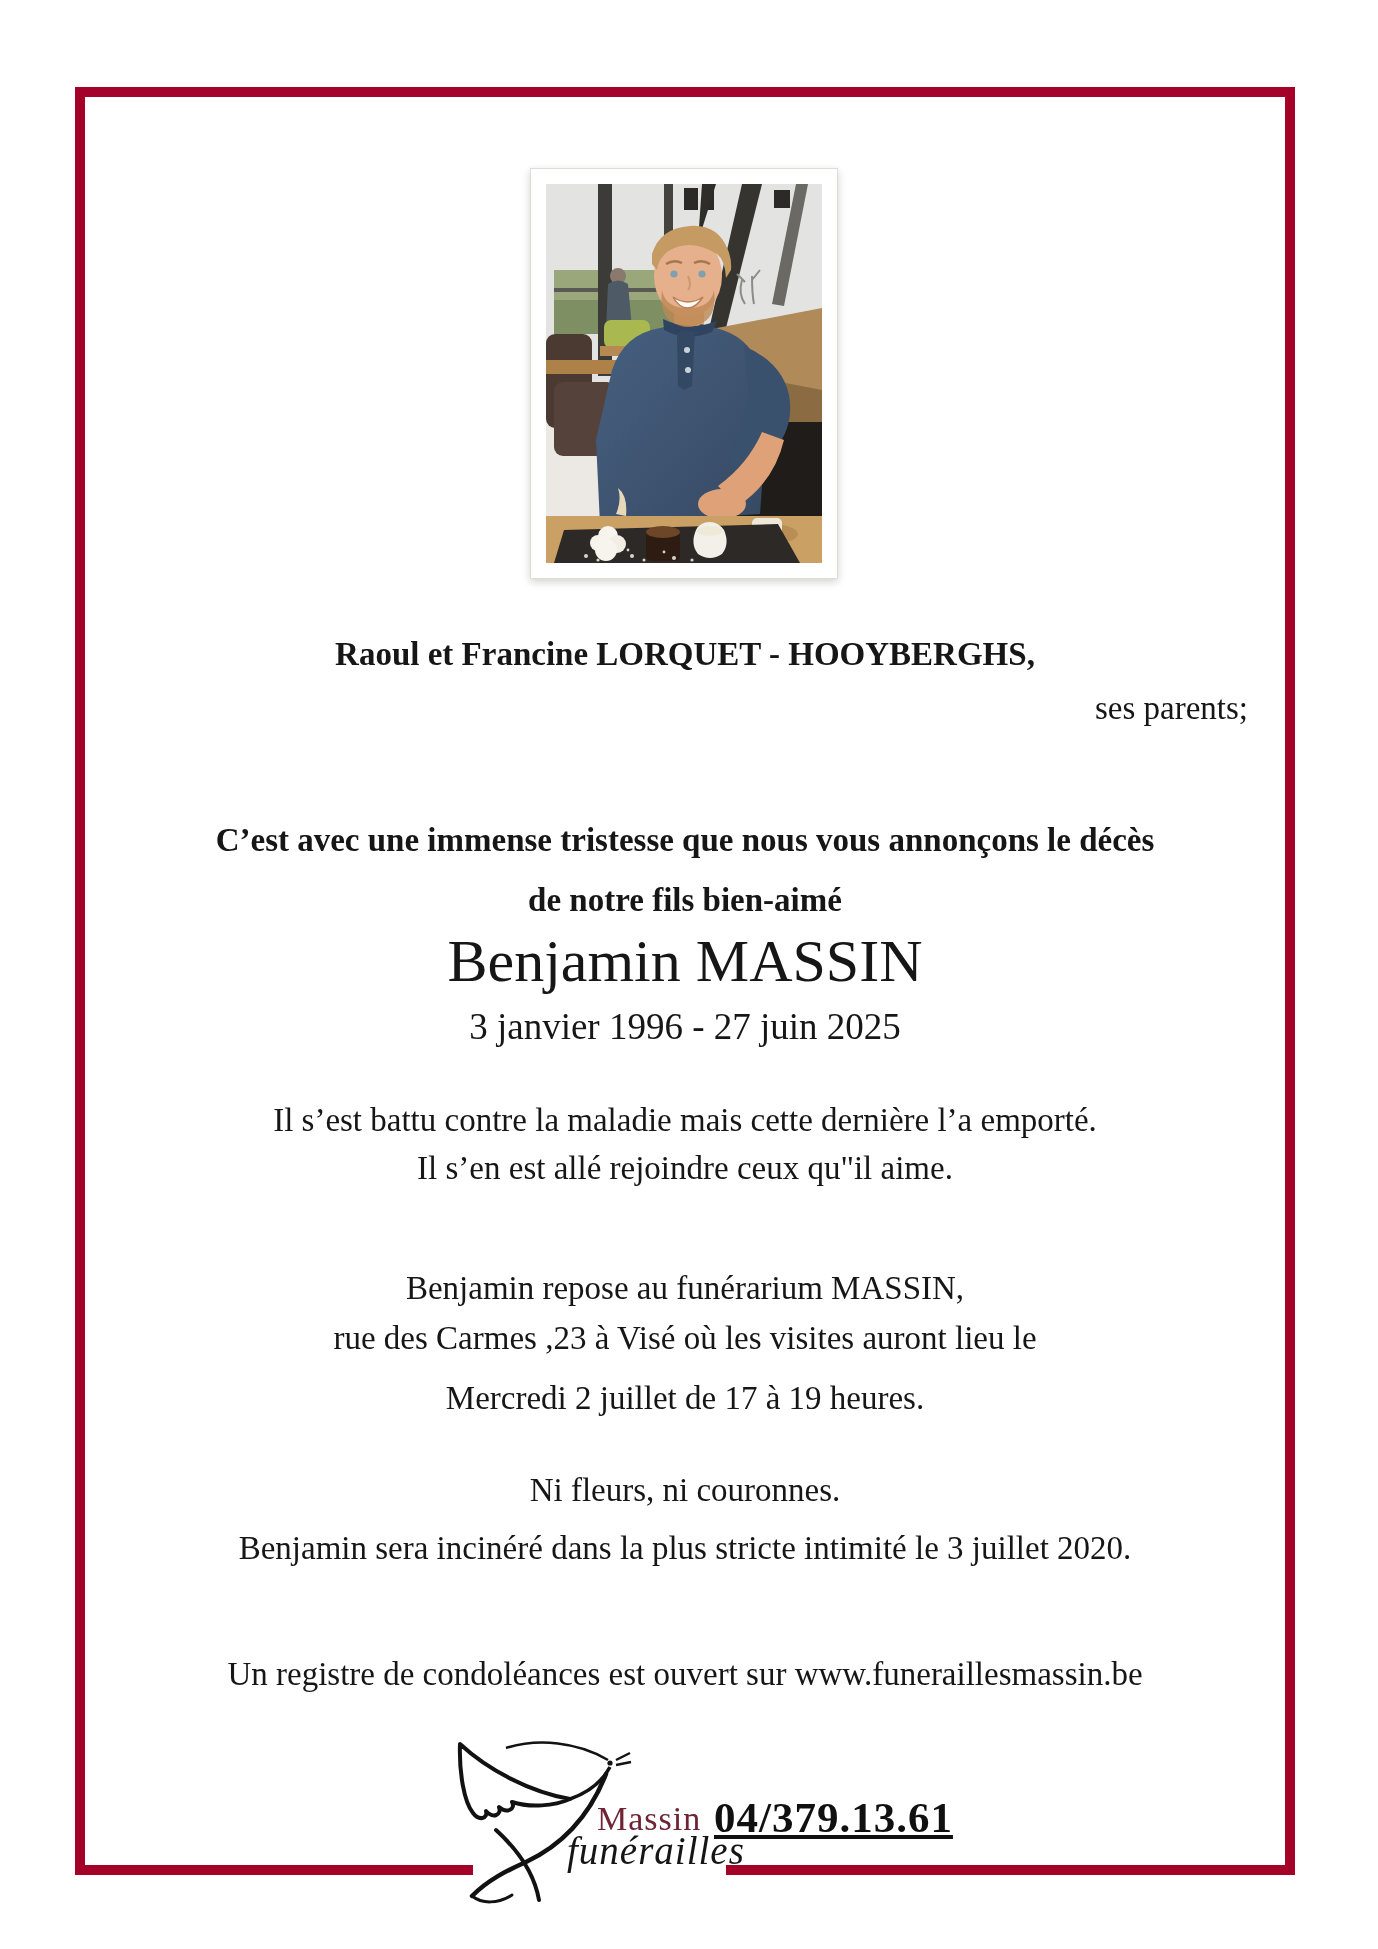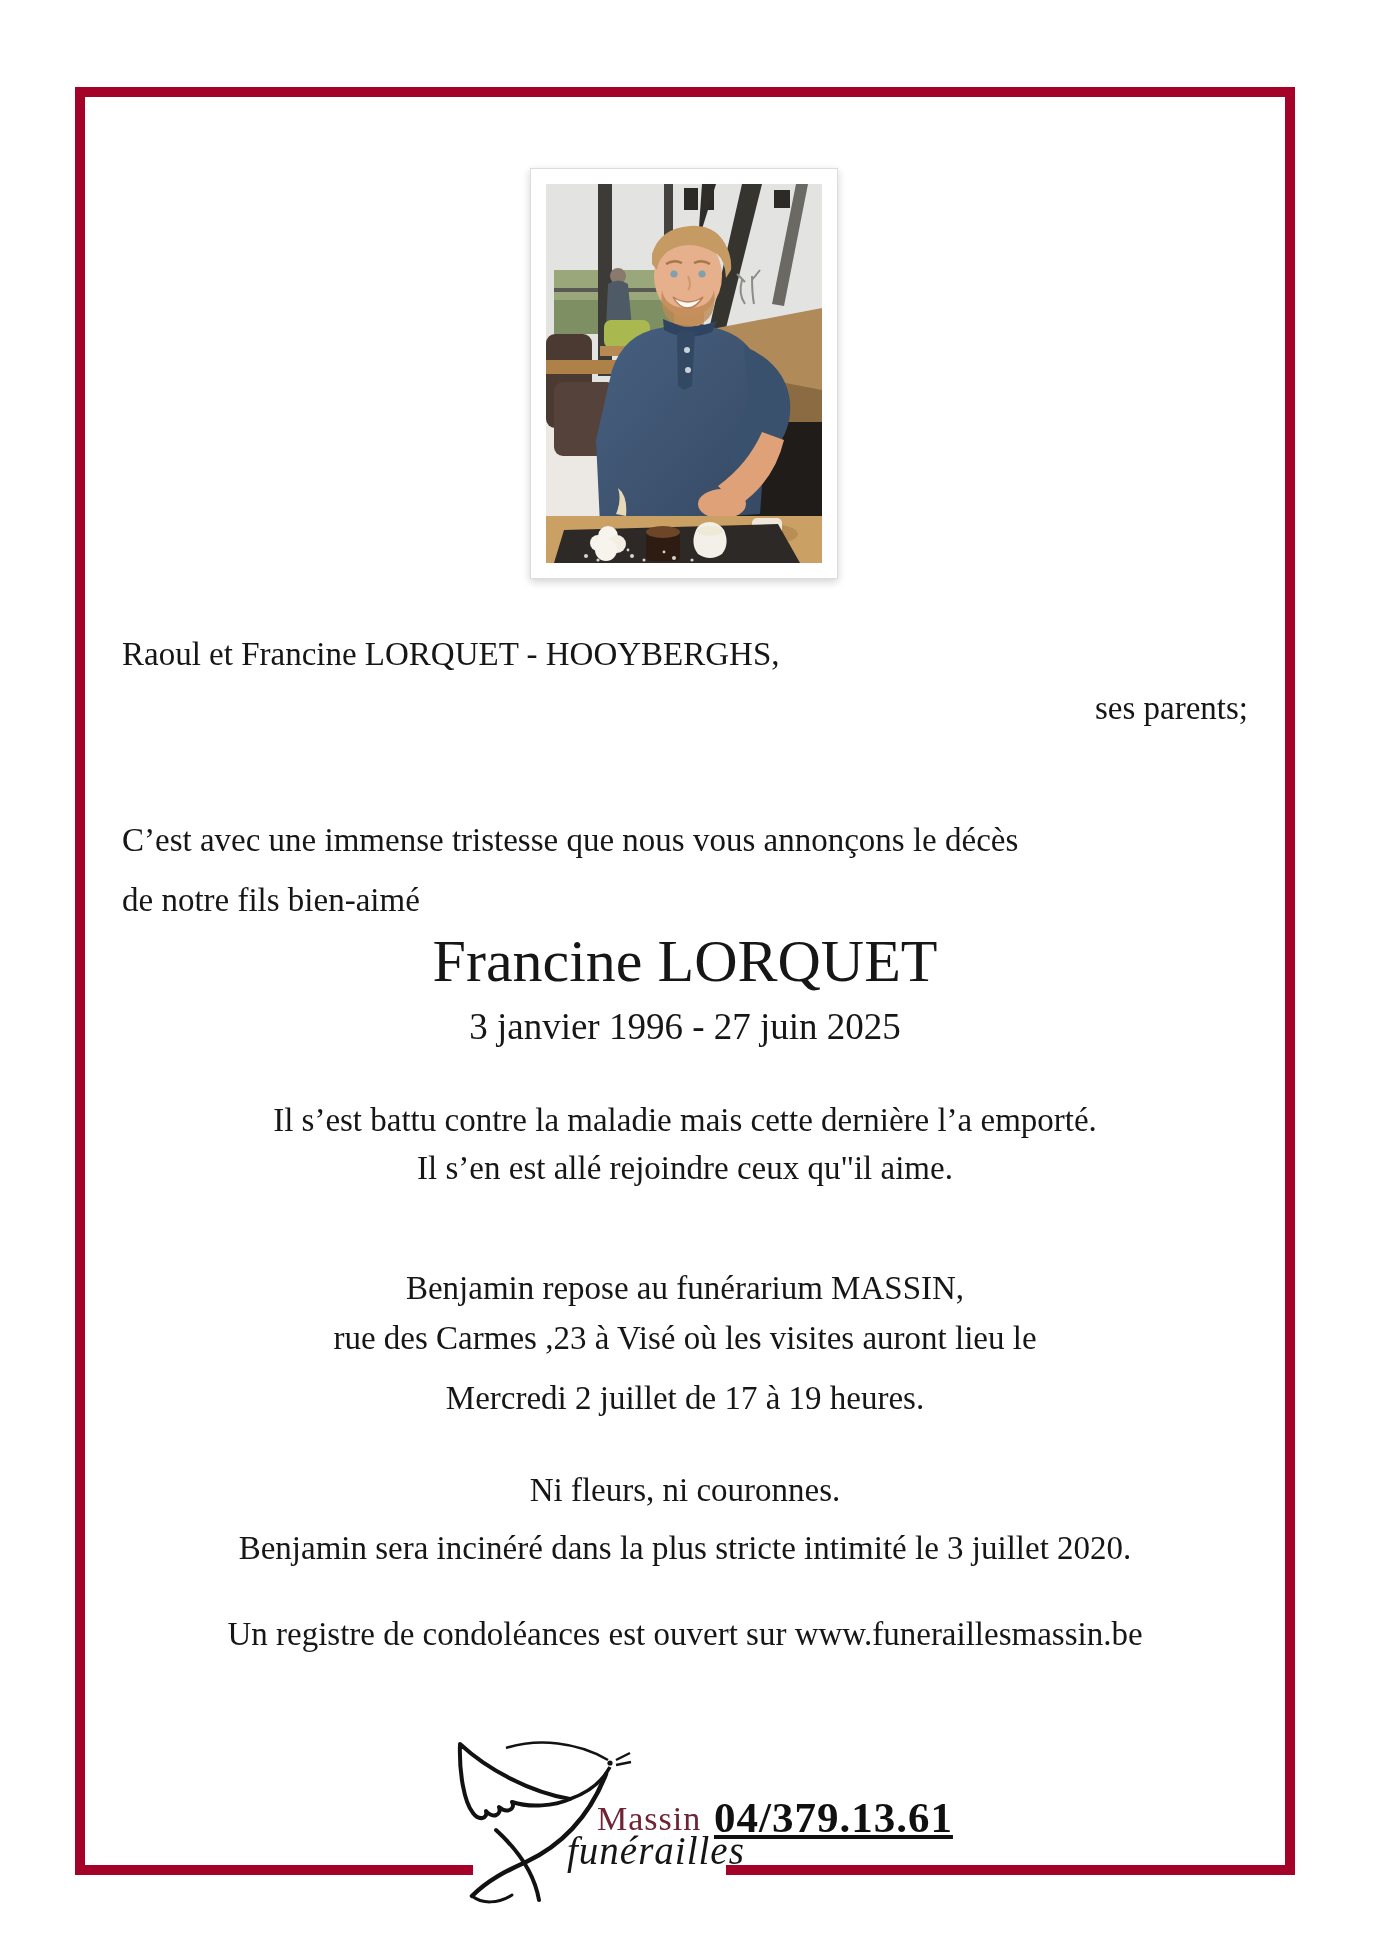--- a/index.html
+++ b/index.html
@@ -14,21 +14,21 @@
   .photo-card{
     position:absolute;left:530px;top:168px;width:308px;height:411px;
     background:#ffffff;border:1px solid #e0ddd8;box-sizing:border-box;
     padding:15px;box-shadow:0 3px 8px rgba(0,0,0,0.18);
   }
   .photo-card svg{display:block;width:276px;height:379px;}
   .line{
     position:absolute;left:122px;width:1126px;
     font-size:33px;line-height:44px;white-space:nowrap;
   }
-  .left{text-align:left;}
+  .left{text-align:center;font-weight:bold;}
   .center{text-align:center;}
   .right{text-align:right;}
   .name{font-size:60px;line-height:66px;}
   .dates{font-size:37px;}
   .border-gap{
     position:absolute;left:473px;top:1857px;width:253px;height:24px;background:#ffffff;
   }
   .dove{position:absolute;left:438px;top:1736px;width:205px;height:180px;}
   .brand-name{
     position:absolute;left:597px;top:1800px;font-size:34px;line-height:38px;
@@ -135,30 +135,30 @@
         <circle cx="82" cy="366" r="1.4"></circle>
           <circle cx="118" cy="368" r="1.4"></circle>
       </g>
     </svg>
   </div>
 
   <div class="line left" style="top:632px;">Raoul et Francine LORQUET - HOOYBERGHS,</div>
   <div class="line right" style="top:686px;">ses parents;</div>
   <div class="line left" style="top:878px;">de notre fils bien-aimé</div>
   <div class="line left" style="top:818px;">C’est avec une immense tristesse que nous vous annonçons le décès</div>
-  <div class="line center name" style="top:928px;">Francine LORQUET</div>
+  <div class="line center name" style="top:928px;">Benjamin MASSIN</div>
   <div class="line center dates" style="top:1005px;">3 janvier 1996 - 27 juin 2025</div>
   <div class="line center" style="top:1098px;">Il s’est battu contre la maladie mais cette dernière l’a emporté.</div>
   <div class="line center" style="top:1146px;">Il s’en est allé rejoindre ceux qu"il aime.</div>
   <div class="line center" style="top:1266px;">Benjamin repose au funérarium MASSIN,</div>
   <div class="line center" style="top:1316px;">rue des Carmes ,23 à Visé où les visites auront lieu le</div>
   <div class="line center" style="top:1376px;">Mercredi 2 juillet de 17 à 19 heures.</div>
   <div class="line center" style="top:1468px;">Ni fleurs, ni couronnes.</div>
   <div class="line center" style="top:1526px;">Benjamin sera incinéré dans la plus stricte intimité le 3 juillet 2020.</div>
-  <div class="line center" style="top:1612px;text-align:center;">Un registre de condoléances est ouvert sur www.funeraillesmassin.be</div>
+  <div class="line center" style="top:1652px;text-align:center;">Un registre de condoléances est ouvert sur www.funeraillesmassin.be</div>
 
   <div class="border-gap"></div>
 
   <div class="dove">
     <svg viewBox="0 0 205 180" aria-hidden="true">
 
       <path d="M22,8 C50,34 92,56 132,63 C116,70 92,72 74,66 C78,73 69,78 61,71 C64,79 55,83 48,75 C50,83 41,85 35,77 C26,66 21,36 22,8 Z" fill="#ffffff" stroke="#121212" stroke-width="4" stroke-linejoin="round"></path>
 
       <path d="M170,24 C140,6 100,2 68,12" fill="none" stroke="#121212" stroke-width="2.5"></path>
 

